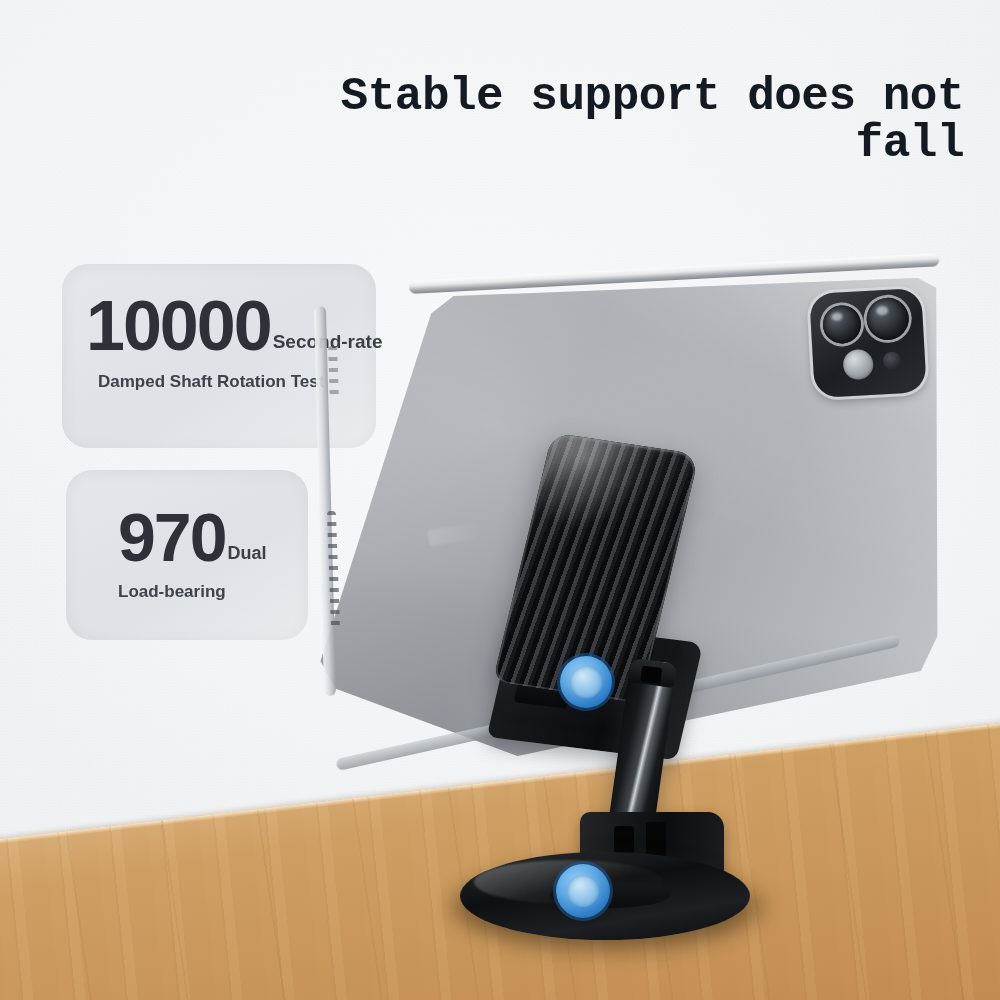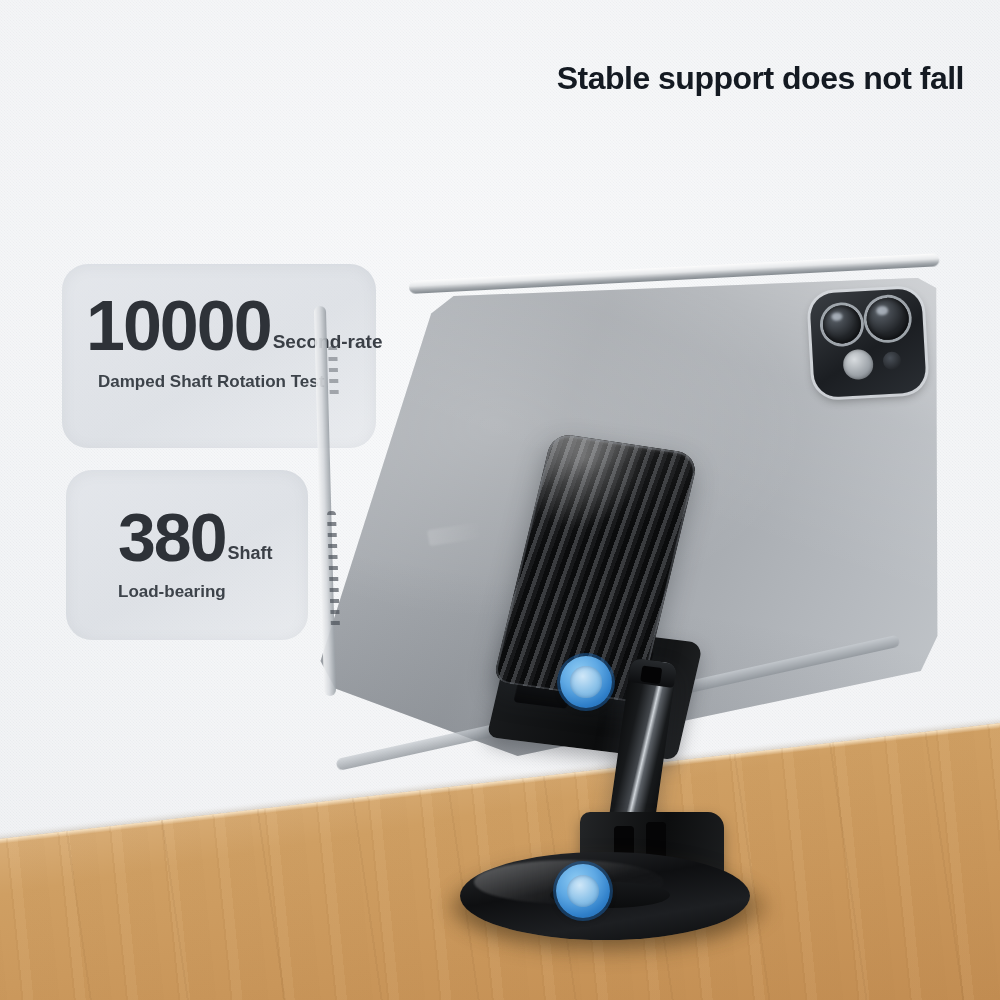--- a/index.html
+++ b/index.html
@@ -18,21 +18,21 @@
       repeating-linear-gradient(45deg,rgba(255,255,255,.65) 0 1px,rgba(0,0,0,.018) 1px 2px),
       repeating-linear-gradient(-45deg,rgba(255,255,255,.5) 0 1px,rgba(0,0,0,.015) 1px 2px);
     background-size:3px 3px,3px 3px;}
   .vig{position:absolute;inset:0;pointer-events:none;
     background:radial-gradient(120% 90% at 50% 40%,rgba(255,255,255,.35),rgba(208,212,218,.18) 70%,rgba(190,195,202,.3) 100%);}
 
   
   .headline{position:absolute;right:36px;top:58px;width:700px;text-align:right;
     color:#141a22;font-weight:bold;letter-spacing:-.5px;line-height:1.02;}
   .hl1{font-size:53px;display:block;}
-  .hl2{font-size:32px;display:block;margin-top:4px;}
+  .hl2{font-size:46px;display:block;margin-top:16px;font-family:Liberation Mono, monospace;}
 
   
   .badge{position:absolute;border-radius:26px;
     background:linear-gradient(150deg,rgba(226,229,234,.88),rgba(214,218,224,.72) 55%,rgba(224,227,232,.55));
     box-shadow:0 2px 14px rgba(120,128,140,.10) inset;}
   .badge.b1{left:62px;top:264px;width:314px;height:184px;}
   .badge.b2{left:66px;top:470px;width:242px;height:170px;}
 
   .statrow{position:absolute;white-space:nowrap;display:flex;align-items:baseline;}
   .b1 .statrow{left:24px;top:22px;}
@@ -215,22 +215,22 @@
   <div class="badge b1">
     <div class="statrow">
       <span class="bignum">10000</span>
       <span class="unit">Second-rate</span>
     </div>
     <div class="caption">Damped Shaft Rotation Test</div>
   </div>
 
   <div class="badge b2">
     <div class="statrow">
-      <span class="bignum">380</span>
-      <span class="unit">Shaft</span>
+      <span class="bignum">970</span>
+      <span class="unit">Dual</span>
     </div>
     <div class="caption">Load-bearing</div>
   </div>
 
   <div class="desk">
     <div class="deskedge"></div>
     <div class="grain"></div>
     <div class="grain2"></div>
   </div>
 

